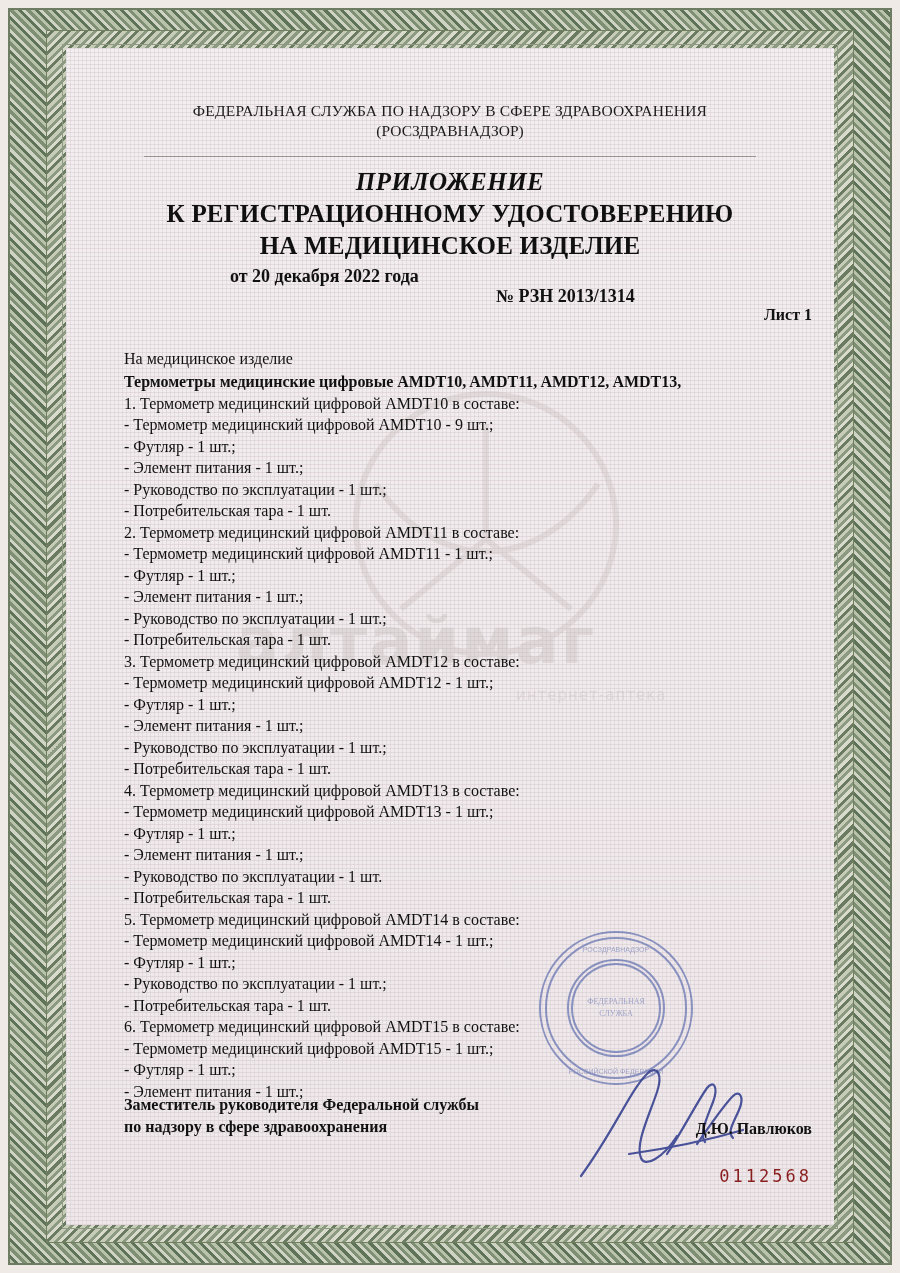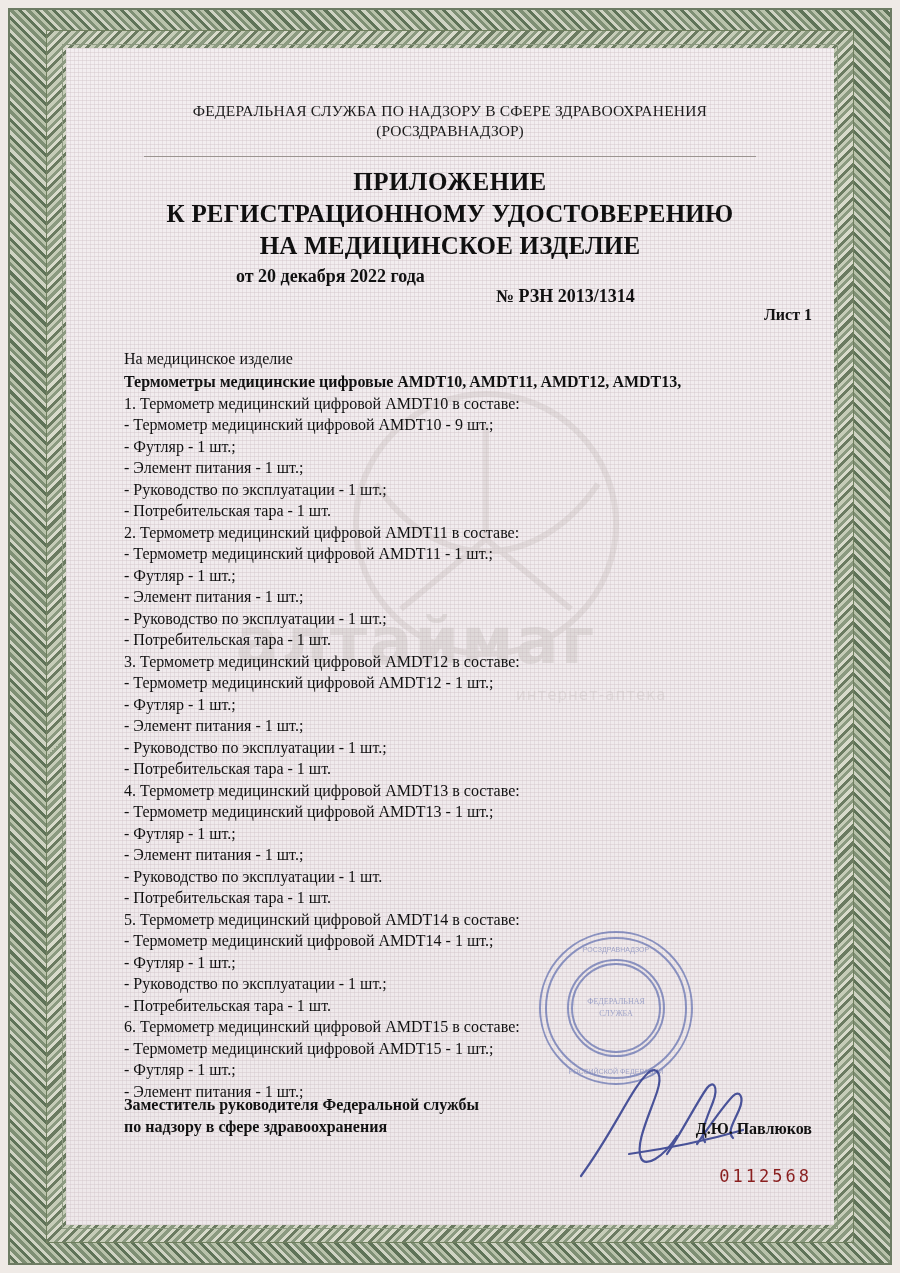--- a/index.html
+++ b/index.html
@@ -104,34 +104,34 @@
   }
 
   .title-block {
     position: absolute;
     left: 0; right: 0;
     top: 120px;
     text-align: center;
     font-weight: bold;
     color: #101010;
   }
-  .title-block .t1 { font-size: 25px; letter-spacing: 0.5px; }
+  .title-block .t1 { font-size: 25px; letter-spacing: 0.5px; font-style: italic; }
   .title-block .t2 { font-size: 25px; margin-top: 4px; letter-spacing: 0.2px; }
   .title-block .t3 { font-size: 25px; margin-top: 4px; letter-spacing: 0.2px; }
 
   .meta-row {
     position: absolute;
     left: 0; right: 0;
     top: 218px;
     font-weight: bold;
     font-size: 18px;
   }
   .meta-date {
     position: absolute;
-    left: 170px;
+    left: 164px;
     top: 0;
   }
   .meta-num {
     position: absolute;
     left: 430px;
     top: 0;
     margin-top: 20px;
   }
   .sheet {
     position: absolute;

